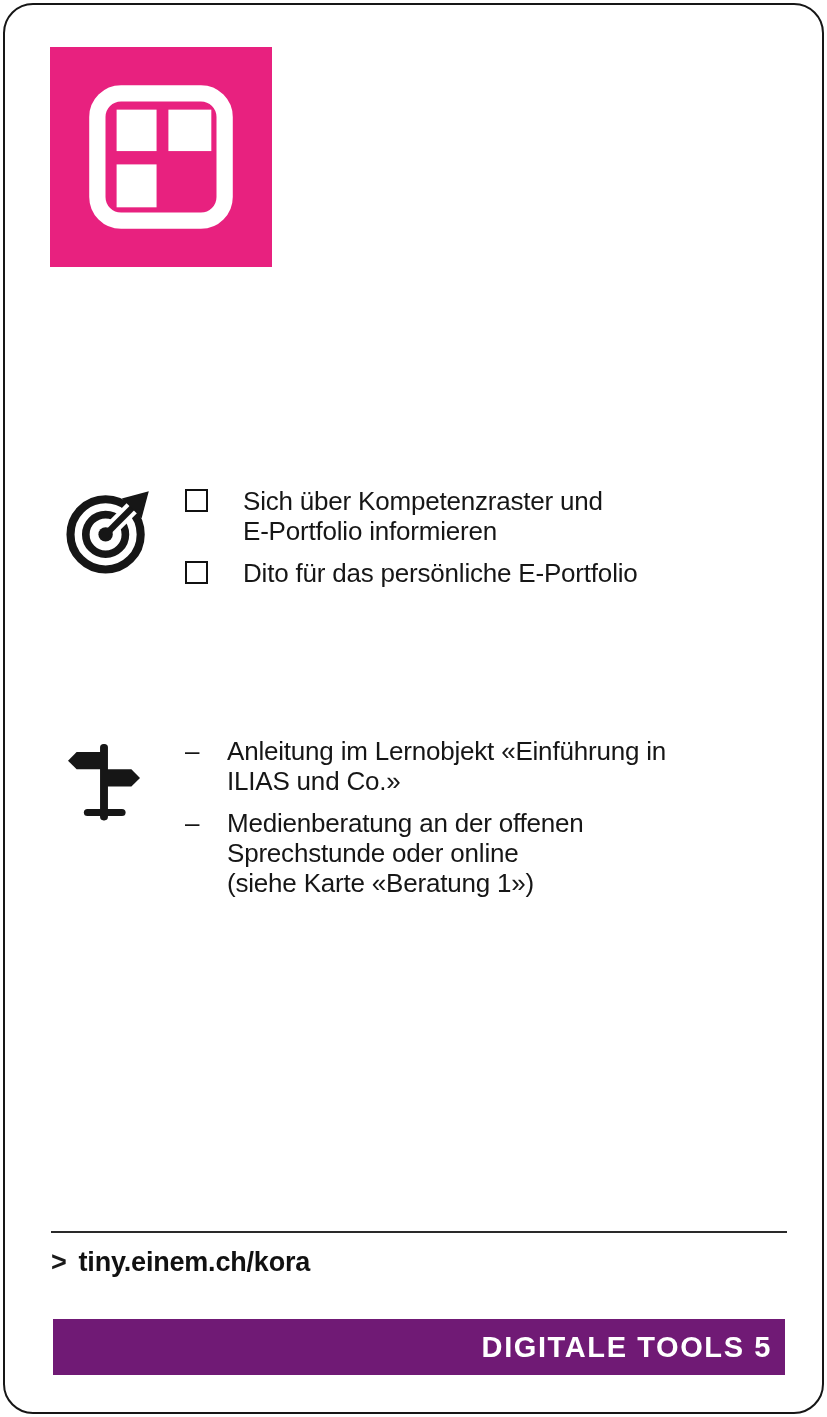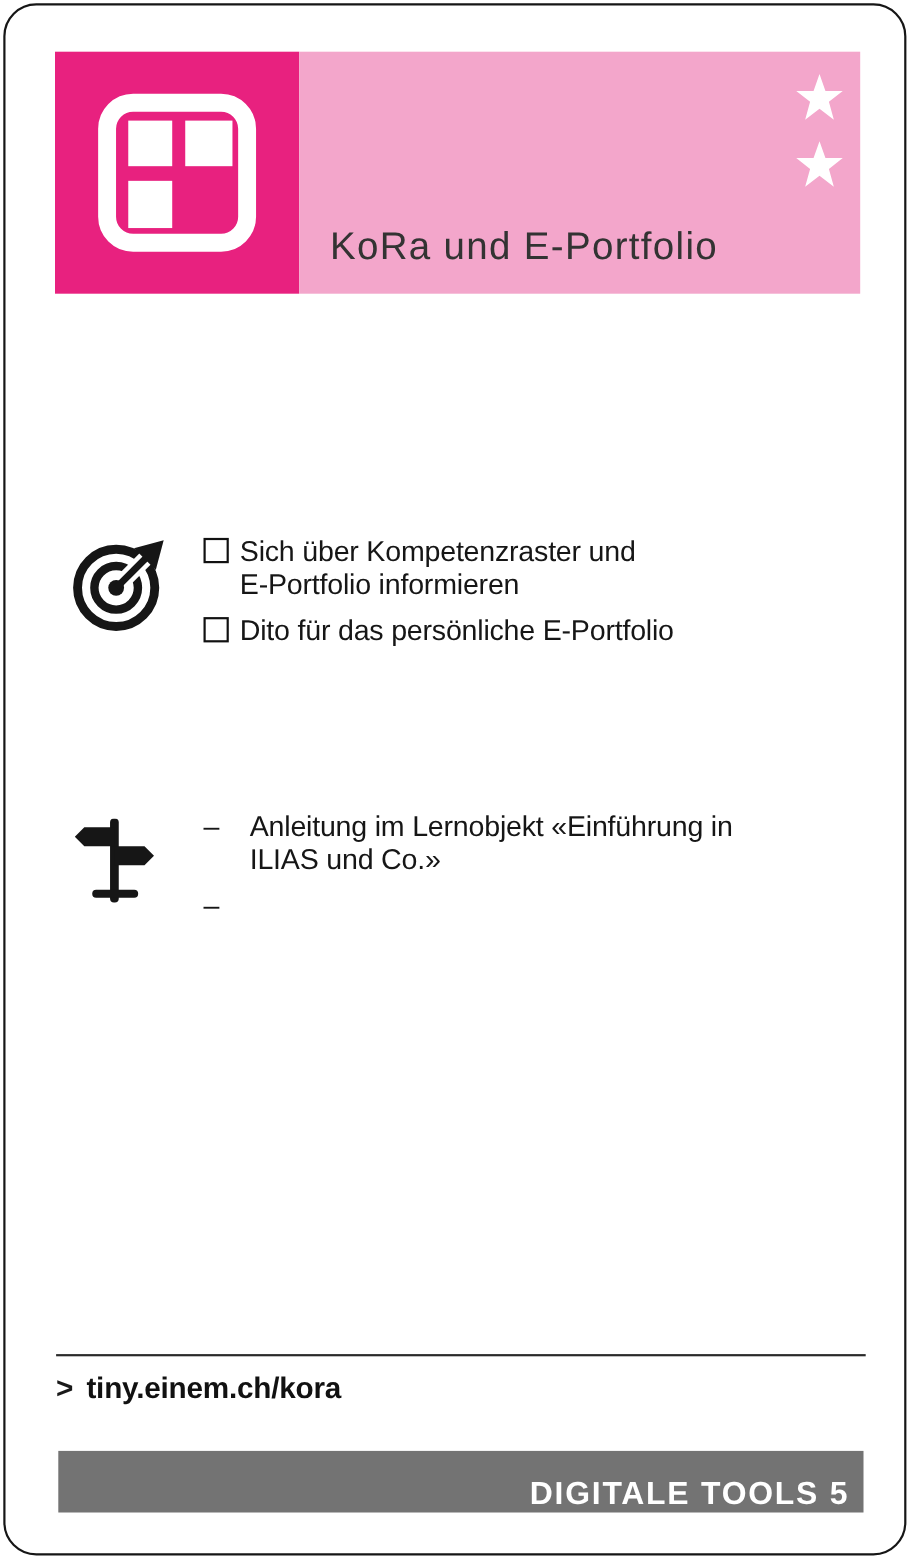--- a/index.html
+++ b/index.html
@@ -34,21 +34,21 @@
   .signpost-wrap svg{width:72px;height:78px;display:block;}
   .list{position:absolute;left:180px;width:600px;}
   .list-goals{top:481px;}
   .list-support{top:731px;}
   .item{display:flex;align-items:flex-start;margin-bottom:12px;}
   .checkbox{
     width:23px;height:23px;box-sizing:border-box;border:2.5px solid #111;
     background:#fff;flex:none;margin-top:3px;
   }
   .item-text{
-    margin-left:10px;font-size:26px;line-height:30px;font-weight:400;
+    margin-left:35px;font-size:26px;line-height:30px;font-weight:400;
     letter-spacing:-0.2px;white-space:pre;color:#161616;
   }
   .dash-marker{
     width:42px;flex:none;font-size:26px;line-height:30px;font-weight:400;color:#161616;
   }
   .dash-text{margin-left:0;}
   
   .divider{position:absolute;left:46px;top:1226px;width:736px;border-top:2px solid #2a2a2a;}
   .link-row{position:absolute;left:46px;top:1241px;display:flex;font-size:27px;line-height:32px;font-weight:700;letter-spacing:-0.2px;}
   .link-marker{margin-right:12px;}
@@ -66,31 +66,20 @@
 <div class="card">
 
   <div class="header">
     <div class="iconbox" style="background-color: rgb(232, 33, 127);">
       <svg viewBox="0 0 100 100" aria-hidden="true">
         <rect x="7" y="7" width="86" height="86" rx="16" fill="none" stroke="#ffffff" stroke-width="11"></rect>
         <rect x="20" y="18" width="27" height="28" fill="#ffffff"></rect>
         <rect x="55" y="18" width="29" height="28" fill="#ffffff"></rect>
         <rect x="20" y="55" width="27" height="29" fill="#ffffff"></rect>
       </svg>
-    </div>
-    <div class="banner" style="background-color: rgb(243, 166, 203);">
-      <div class="title">KoRa und E-Portfolio</div>
-      <div class="stars">
-        <svg viewBox="0 0 100 100" aria-hidden="true">
-          <polygon points="50,3 62,37 97,37 69,59 79,95 50,73 21,95 31,59 3,37 38,37" fill="#ffffff"></polygon>
-        </svg>
-        <svg viewBox="0 0 100 100" aria-hidden="true">
-          <polygon points="50,3 62,37 97,37 69,59 79,95 50,73 21,95 31,59 3,37 38,37" fill="#ffffff"></polygon>
-        </svg>
-      </div>
     </div>
   </div>
 
 
   <div class="target-wrap">
     <svg viewBox="0 0 100 100" aria-hidden="true">
       <circle cx="44" cy="56" r="39" fill="none" stroke="#161616" stroke-width="9"></circle>
       <circle cx="44" cy="56" r="22" fill="none" stroke="#161616" stroke-width="8.5"></circle>
       <line x1="44" y1="56" x2="95" y2="5" stroke="#ffffff" stroke-width="16"></line>
       <circle cx="44" cy="56" r="8" fill="#161616"></circle>
@@ -119,25 +108,28 @@
     </svg>
   </div>
   <div class="list list-support">
     <div class="item">
       <div class="dash-marker">–</div>
       <div class="item-text dash-text">Anleitung im Lernobjekt «Einführung in
 ILIAS und Co.»</div>
     </div>
     <div class="item">
       <div class="dash-marker">–</div>
+      <div class="item-text dash-text">Medienberatung an der offenen
+Sprechstunde oder online
+(siehe Karte «Beratung 1»)</div>
     </div>
   </div>
 
   <div class="divider"></div>
   <div class="link-row">
     <span class="link-marker">&gt;</span>
     <a class="link-url" href="#">tiny.einem.ch/kora</a>
   </div>
-  <div class="footer-banner" style="background-color: #737373; align-items: flex-end;">
+  <div class="footer-banner" style="background-color: #701a75;">
     <span class="footer-label">DIGITALE TOOLS 5</span>
   </div>
 
 </div>
 
 </body></html>

